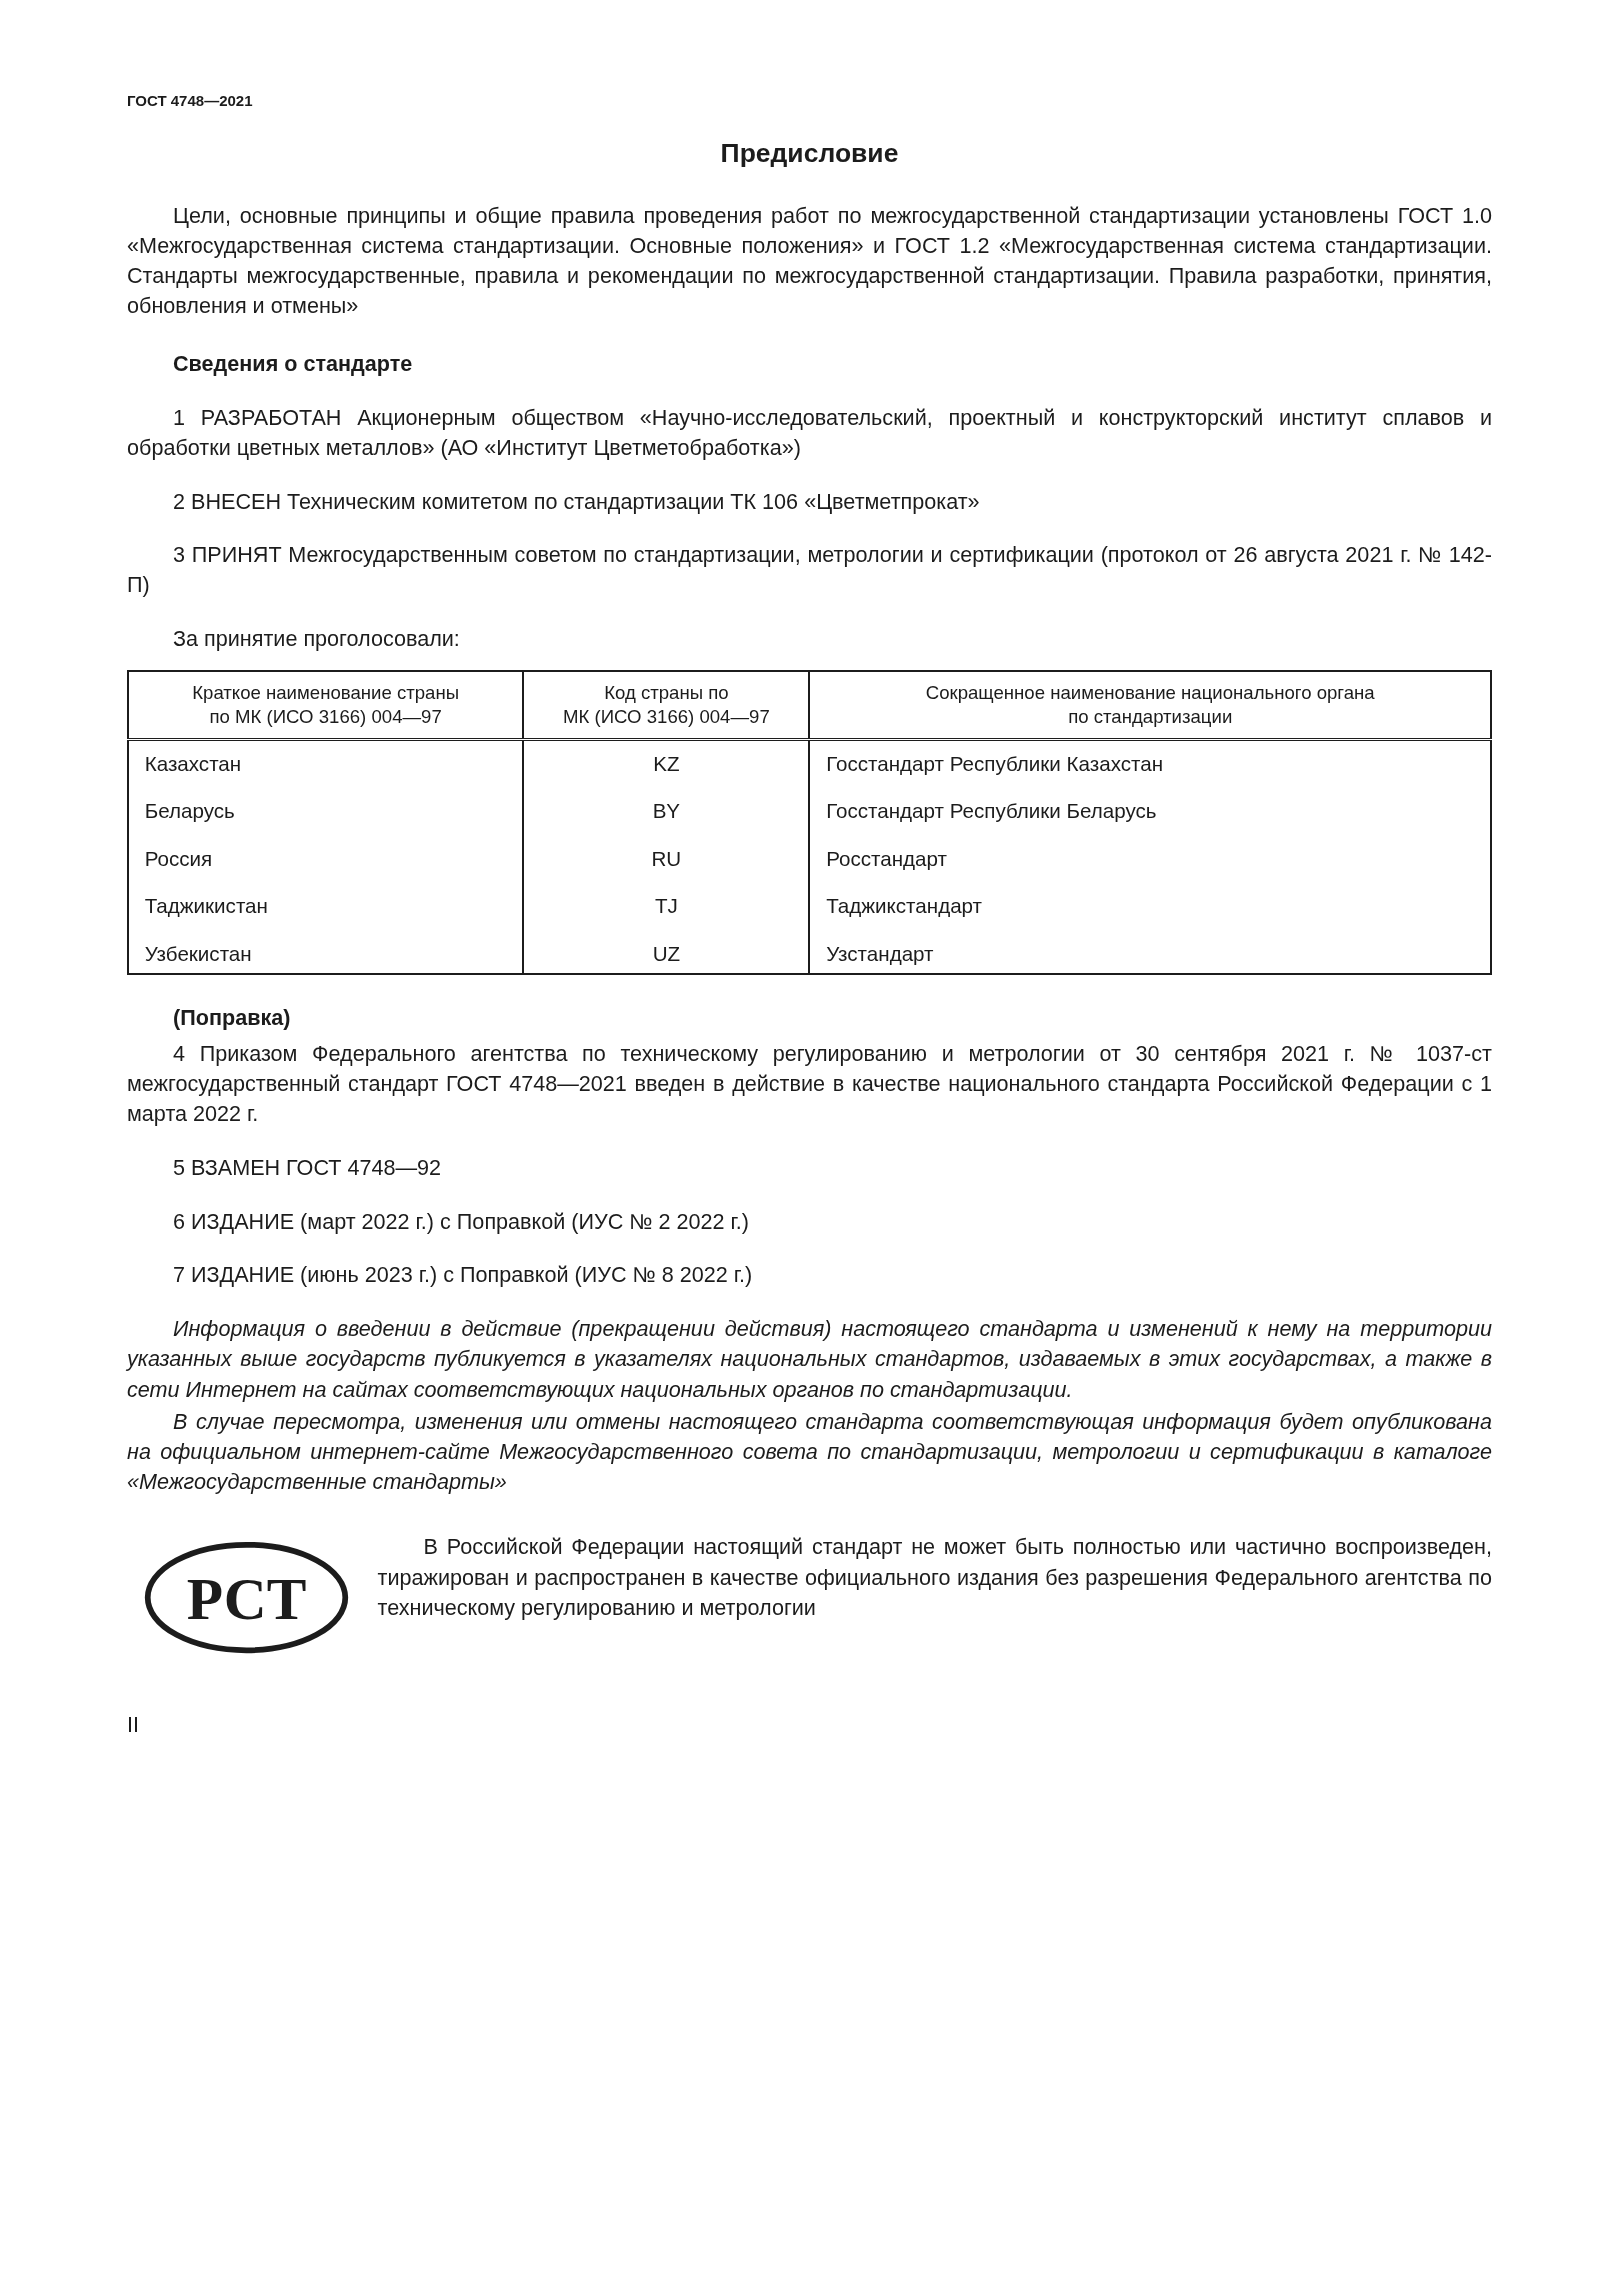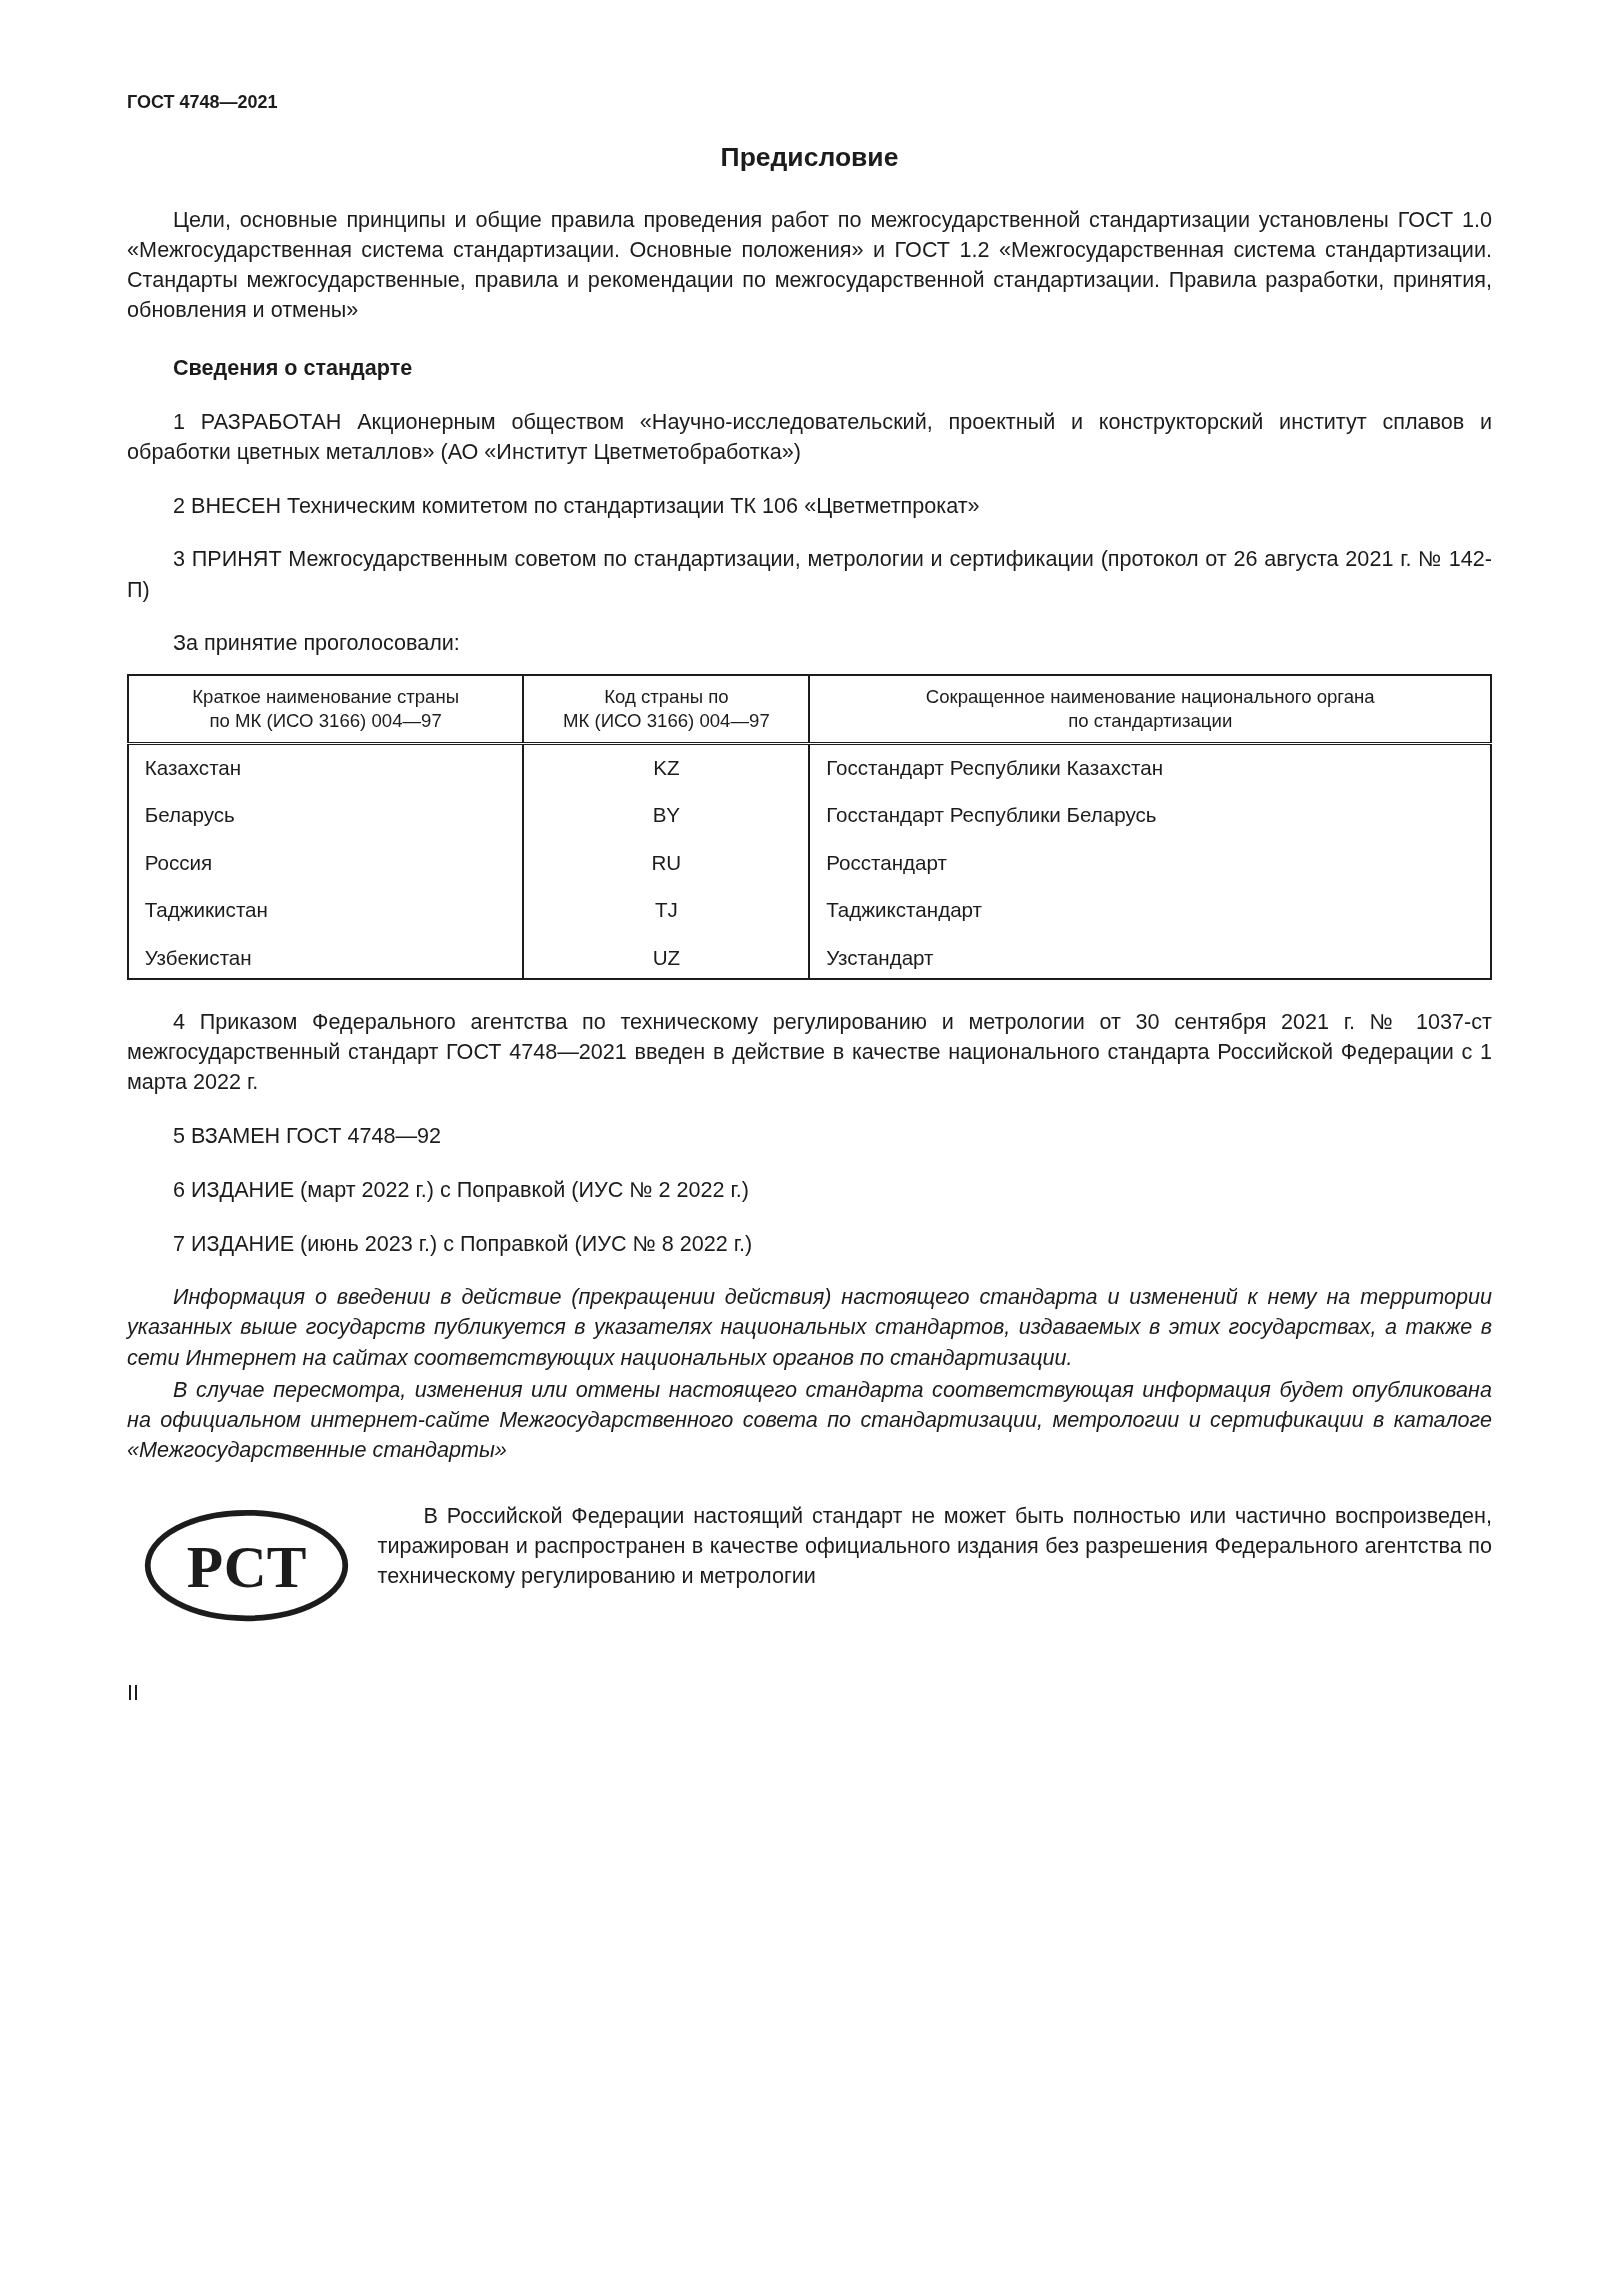--- a/index.html
+++ b/index.html
@@ -11,21 +11,21 @@
     margin: 0 auto;
     background: #ffffff;
     font-family: "Liberation Sans", sans-serif;
     color: #1c1c1c;
     padding: 90px 129px 59px 127px;
     font-size: 21.6px;
     line-height: 1.4;
   }
   .doc-number {
     font-weight: bold;
-    font-size: 18px;
+    font-size: 15px;
     margin-bottom: 23.5px;
   }
   .page-title {
     text-align: center;
     font-weight: bold;
     font-size: 26.5px;
     margin: 0 0 29px 0;
   }
   .p {
     text-align: justify;
@@ -162,20 +162,21 @@
         <td class="org-cell">Таджикстандарт</td>
       </tr>
       <tr class="last-row">
         <td class="country-cell">Узбекистан</td>
         <td class="code-cell">UZ</td>
         <td class="org-cell">Узстандарт</td>
       </tr>
     </tbody>
   </table>
 
+  <p class="p p-bold p-note">(Поправка)</p>
   <p class="p">4 Приказом Федерального агентства по техническому регулированию и метрологии от 30 сентября 2021 г. № 1037-ст межгосударственный стандарт ГОСТ 4748—2021 введен в действие в качестве национального стандарта Российской Федерации с 1 марта 2022 г.</p>
   <p class="p">5 ВЗАМЕН ГОСТ 4748—92</p>
   <p class="p">6 ИЗДАНИЕ (март 2022 г.) с Поправкой (ИУС № 2 2022 г.)</p>
   <p class="p">7 ИЗДАНИЕ (июнь 2023 г.) с Поправкой (ИУС № 8 2022 г.)</p>
 
   <div class="italic-block">
     <p class="p p-italic">Информация о введении в действие (прекращении действия) настоящего стандарта и изменений к нему на территории указанных выше государств публикуется в указателях национальных стандартов, издаваемых в этих государствах, а также в сети Интернет на сайтах соответствующих национальных органов по стандартизации.</p>
     <p class="p p-italic">В случае пересмотра, изменения или отмены настоящего стандарта соответствующая информация будет опубликована на официальном интернет-сайте Межгосударственного совета по стандартизации, метрологии и сертификации в каталоге «Межгосударственные стандарты»</p>
   </div>
 

